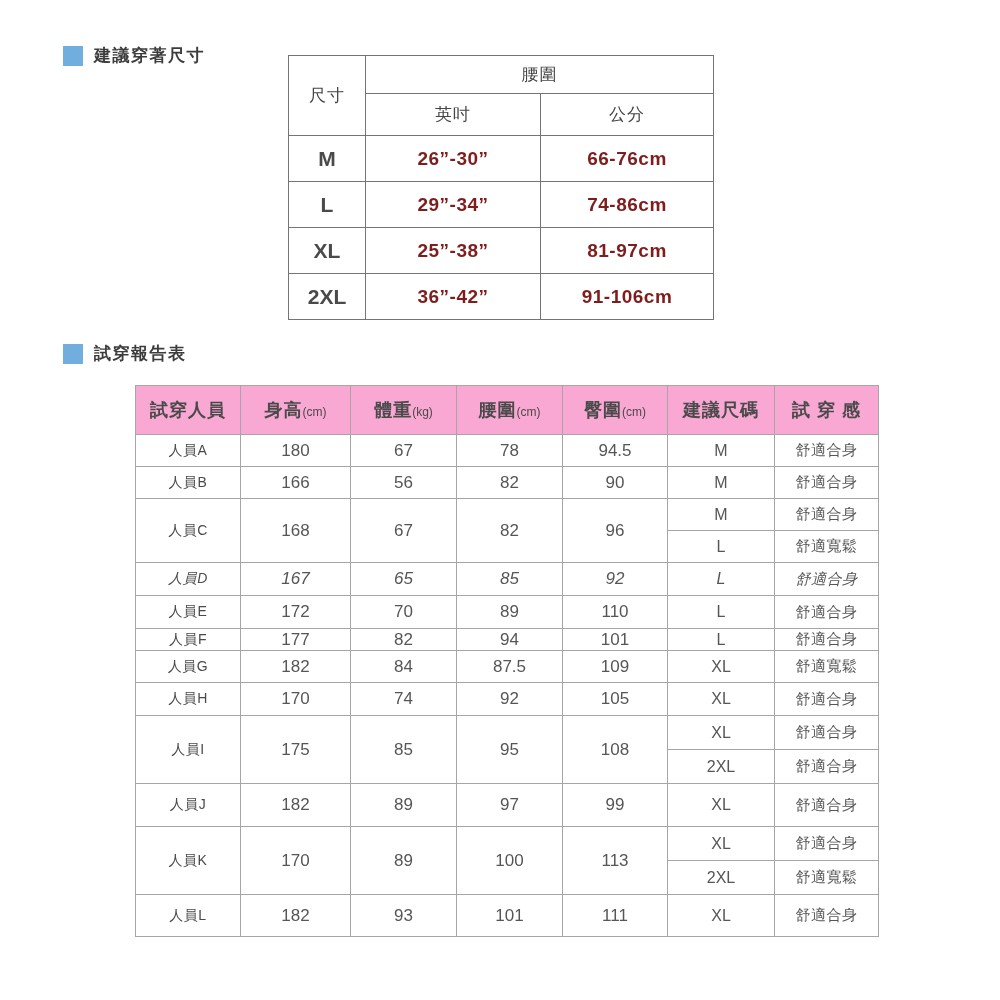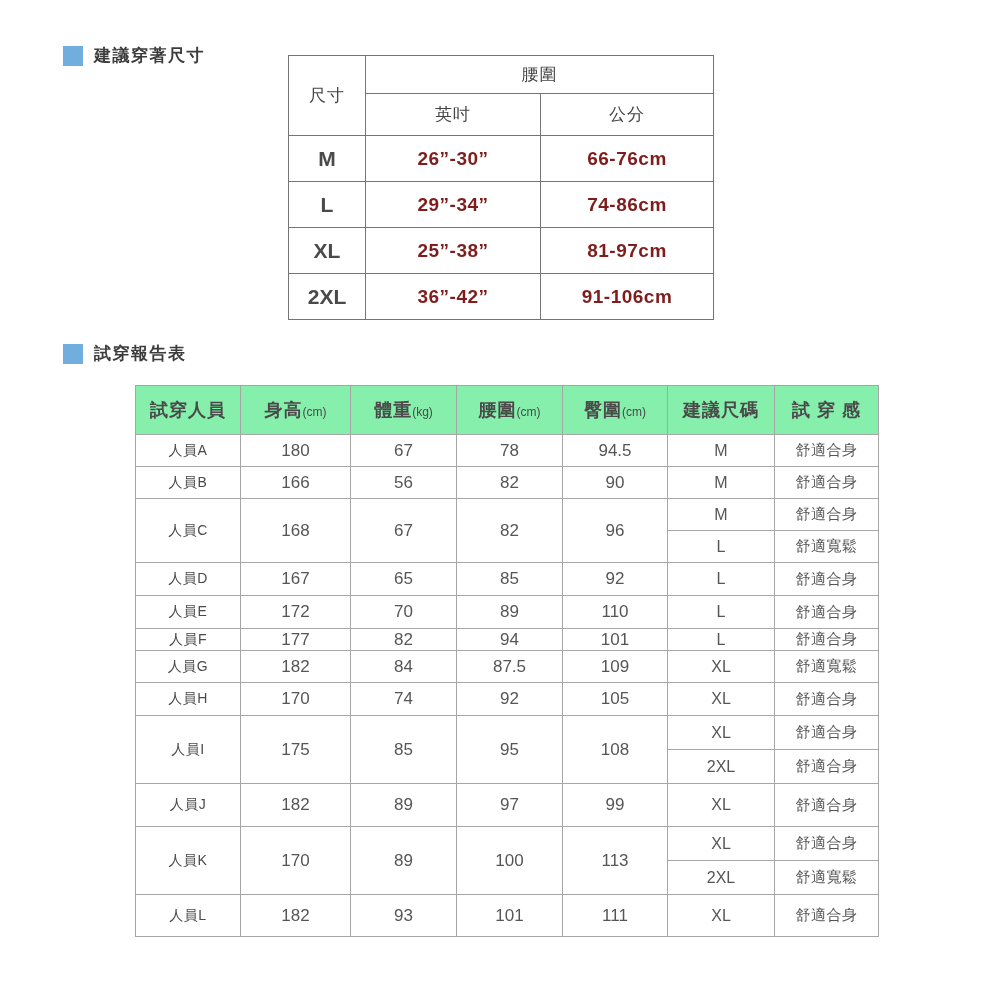--- a/index.html
+++ b/index.html
@@ -21,21 +21,21 @@
   .size-chart thead tr.sub-row{height:42px;}
   .size-chart th{font-size:17px;font-weight:400;color:#454545;letter-spacing:1px;}
   .size-chart tbody tr{height:46px;}
   .size-chart td.col-size{font-size:21px;font-weight:bold;color:#4a4a4a;}
   .size-chart td.col-num{font-size:19px;font-weight:bold;color:#7f1d1d;letter-spacing:.5px;}
 
   
   .fit-report{left:135px;top:385px;width:743px;}
   .fit-report th,.fit-report td{border:1px solid #a6a6a6;text-align:center;vertical-align:middle;padding:0;}
   .fit-report thead tr{height:49px;}
-  .fit-report th{background:#86efac;font-size:18px;font-weight:bold;color:#4a4a4a;letter-spacing:1px;}
+  .fit-report th{background:#f9a8d4;font-size:18px;font-weight:bold;color:#4a4a4a;letter-spacing:1px;}
   .fit-report th .unit{font-size:12px;font-weight:400;letter-spacing:0;}
   .fit-report td{font-size:17px;color:#565656;}
   .fit-report td.col-person{font-size:14px;color:#4a4a4a;letter-spacing:.5px;}
   .fit-report td.col-size2{font-size:16px;}
   .fit-report td.col-feel{font-size:15px;letter-spacing:.5px;}
 </style>
 </head>
 <body>
 
 <div id="canvas">
@@ -136,21 +136,21 @@
           <td class="col-num2" rowspan="2">67</td>
           <td class="col-num2" rowspan="2">82</td>
           <td class="col-num2" rowspan="2">96</td>
           <td class="col-size2">M</td>
           <td class="col-feel">舒適合身</td>
         </tr>
         <tr style="height: 32px;">
           <td class="col-size2">L</td>
           <td class="col-feel">舒適寬鬆</td>
         </tr>
-        <tr style="height: 33px;">
+        <tr style="height: 33px; font-style: italic;">
           <td class="col-person" rowspan="1">人員D</td>
           <td class="col-num2" rowspan="1">167</td>
           <td class="col-num2" rowspan="1">65</td>
           <td class="col-num2" rowspan="1">85</td>
           <td class="col-num2" rowspan="1">92</td>
           <td class="col-size2">L</td>
           <td class="col-feel">舒適合身</td>
         </tr>
         <tr style="height: 33px;">
           <td class="col-person" rowspan="1">人員E</td>

